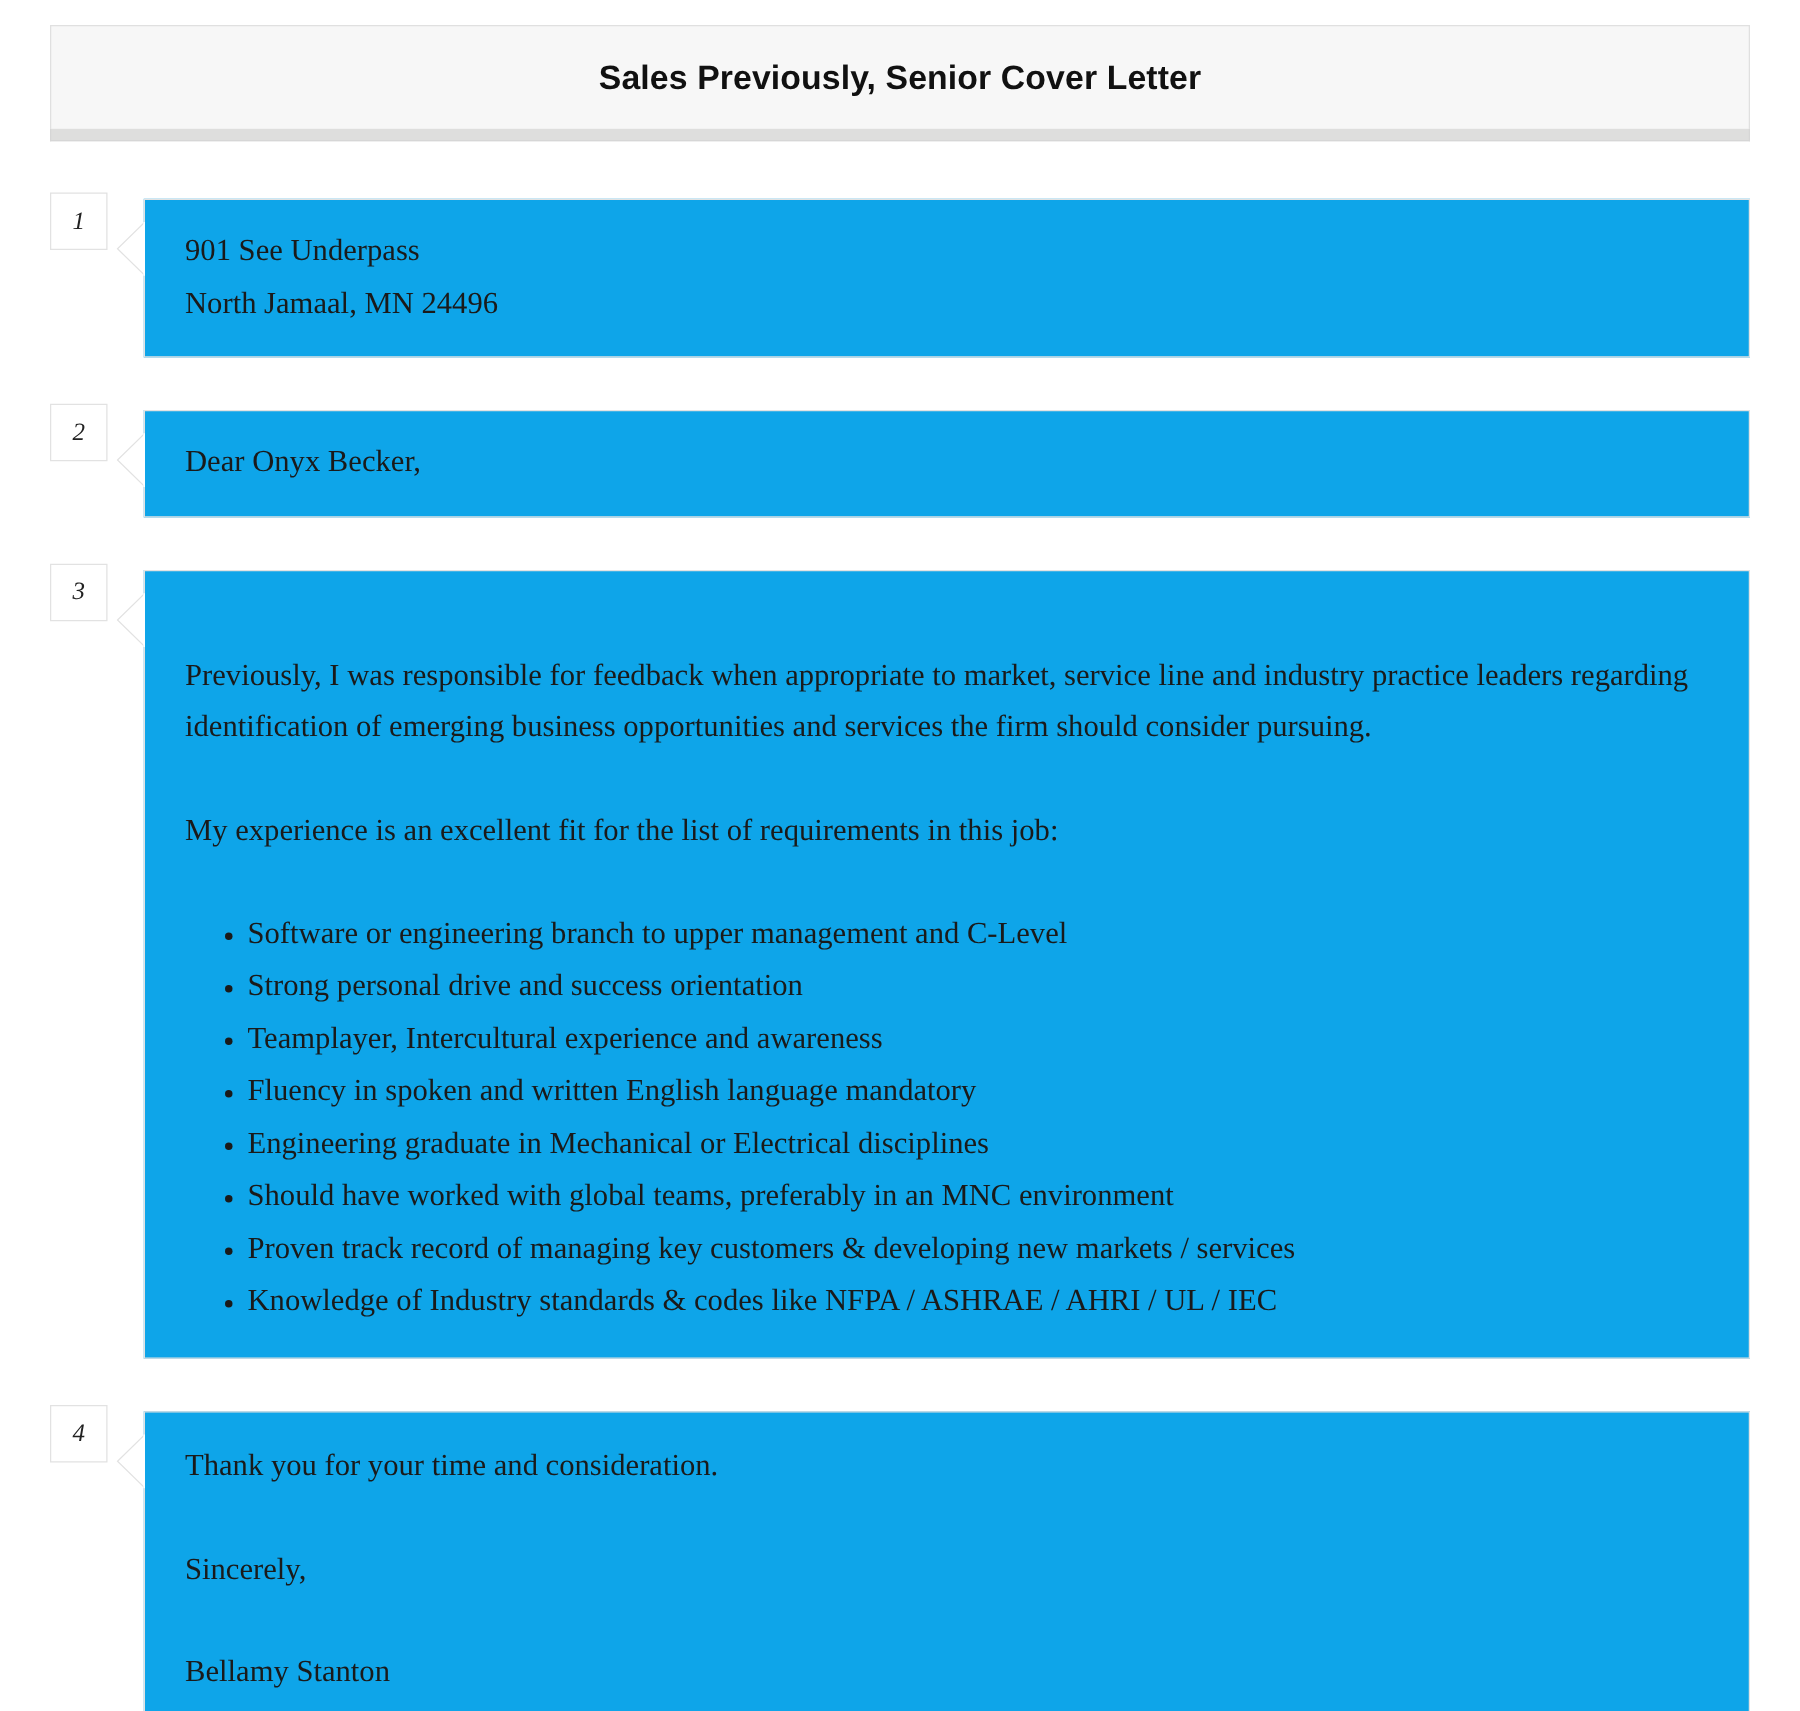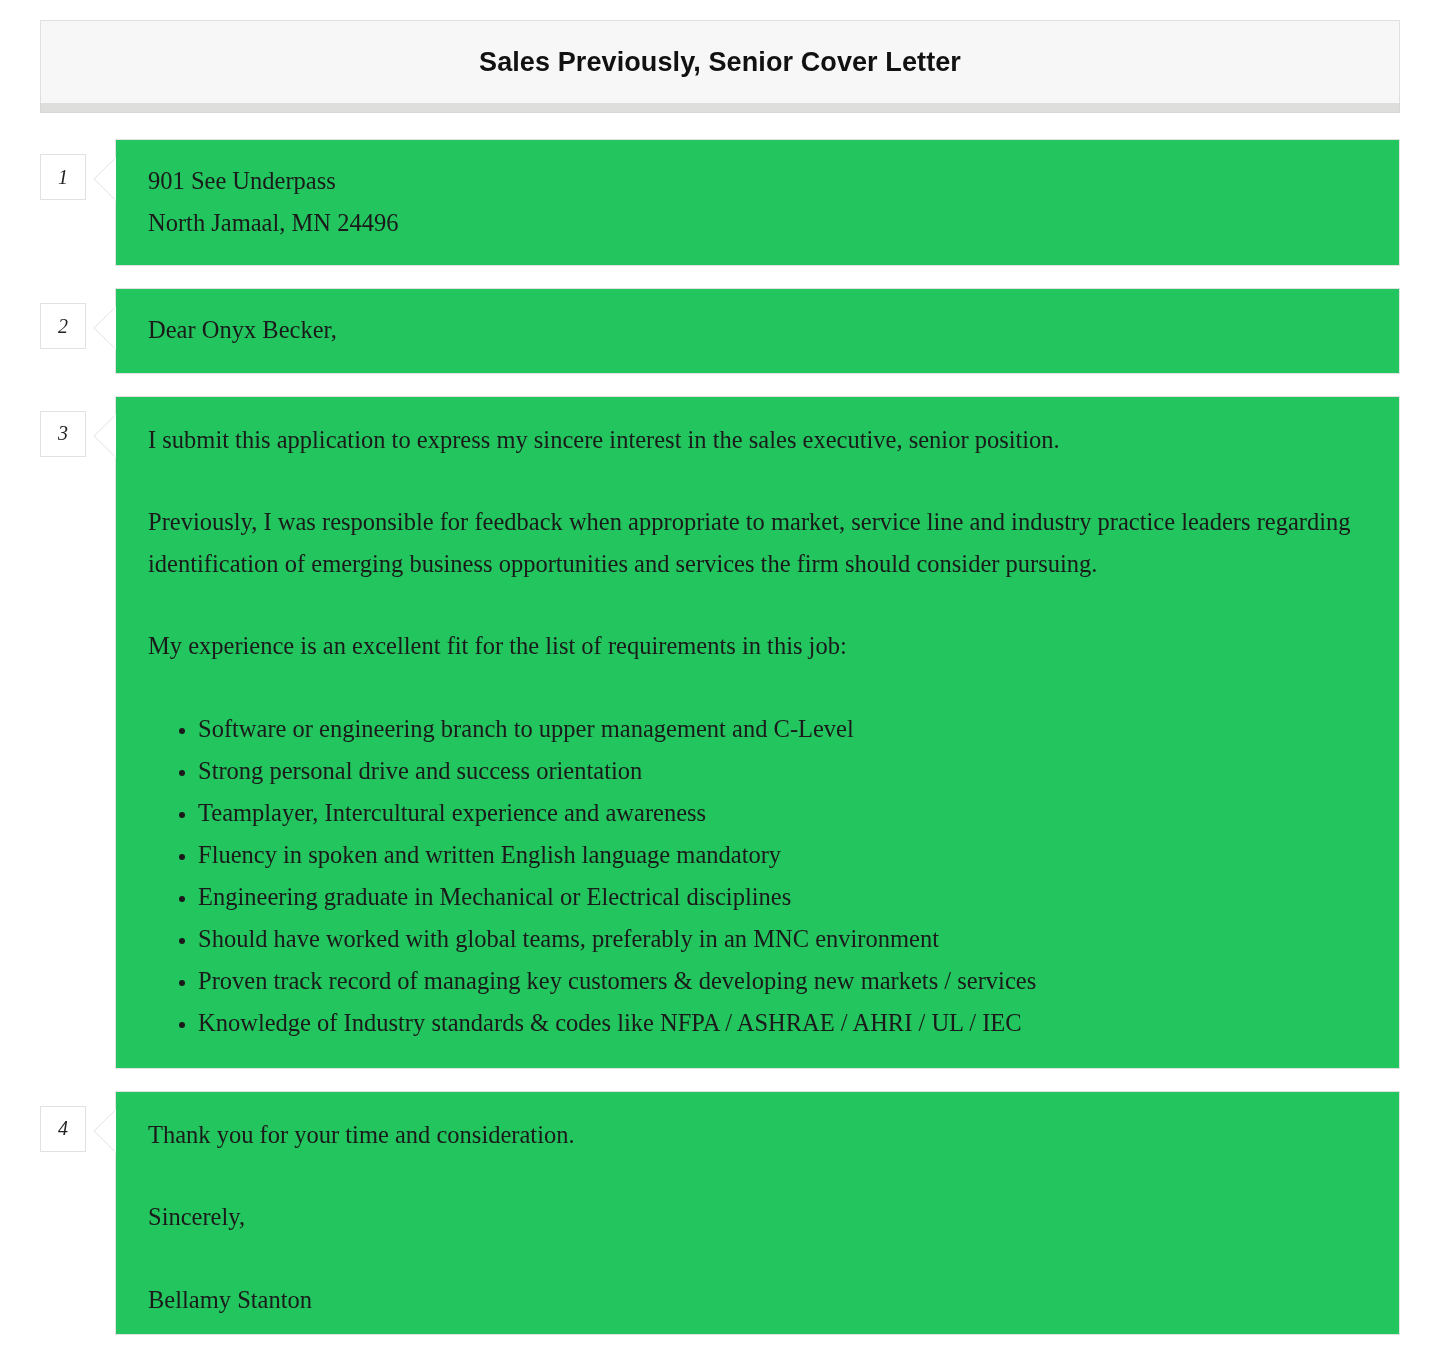--- a/index.html
+++ b/index.html
@@ -75,23 +75,24 @@
     margin-top: 15px;
     font-family: "Liberation Serif", serif;
   }
 
   .gap { width: 29px; flex: 0 0 29px; }
 
   .content {
     position: relative;
     flex: 1 1 auto;
     border: 1px solid #e2e2e2;
-    background: #22c55e;
+    background: #0ea5e9;
     padding: 24px 30px 26px 32px;
     min-height: 60px;
+    margin-top: 20px;
   }
 
   
   .notch {
     position: absolute;
     left: -23px;
     top: 17px;
     width: 23px;
     height: 44px;
     overflow: visible;
@@ -176,21 +177,20 @@
     <div class="block block-body">
       <div class="marker">3</div>
       <div class="gap"></div>
       <div class="content">
         <div class="notch">
           <svg width="23" height="44" viewBox="0 0 23 44">
             <path d="M23 0.5 L1 22 L23 43.5" fill="#ffffff" stroke="#e2e2e2" stroke-width="1"></path>
             <line x1="22.5" y1="0.5" x2="22.5" y2="43.5" stroke="#ffffff" stroke-width="1.6"></line>
           </svg>
         </div>
-        <p>I submit this application to express my sincere interest in the sales executive, senior position.</p>
         <p class="spaced">Previously, I was responsible for feedback when appropriate to market, service line and industry practice leaders regarding identification of emerging business opportunities and services the firm should consider pursuing.</p>
         <p class="spaced">My experience is an excellent fit for the list of requirements in this job:</p>
         <ul>
           <li>Software or engineering branch to upper management and C-Level</li>
           <li>Strong personal drive and success orientation</li>
           <li>Teamplayer, Intercultural experience and awareness</li>
           <li>Fluency in spoken and written English language mandatory</li>
           <li>Engineering graduate in Mechanical or Electrical disciplines</li>
           <li>Should have worked with global teams, preferably in an MNC environment</li>
           <li>Proven track record of managing key customers &amp; developing new markets / services</li>

